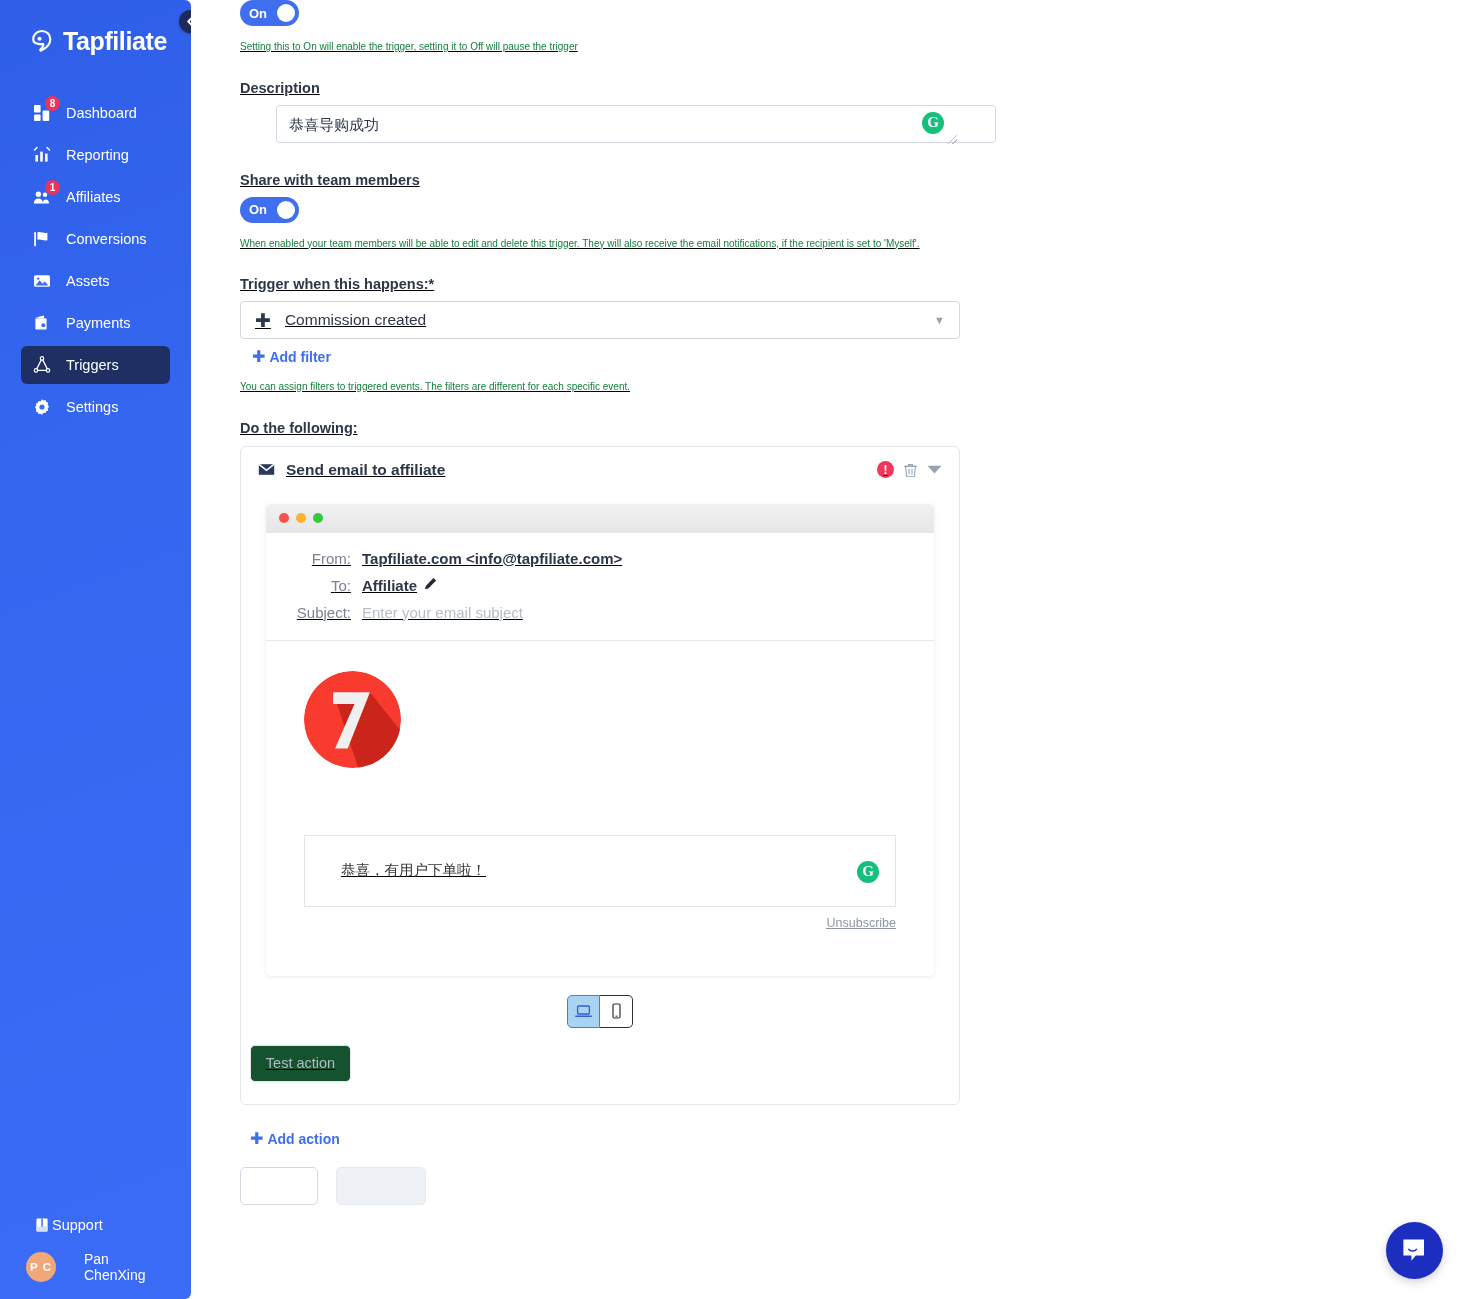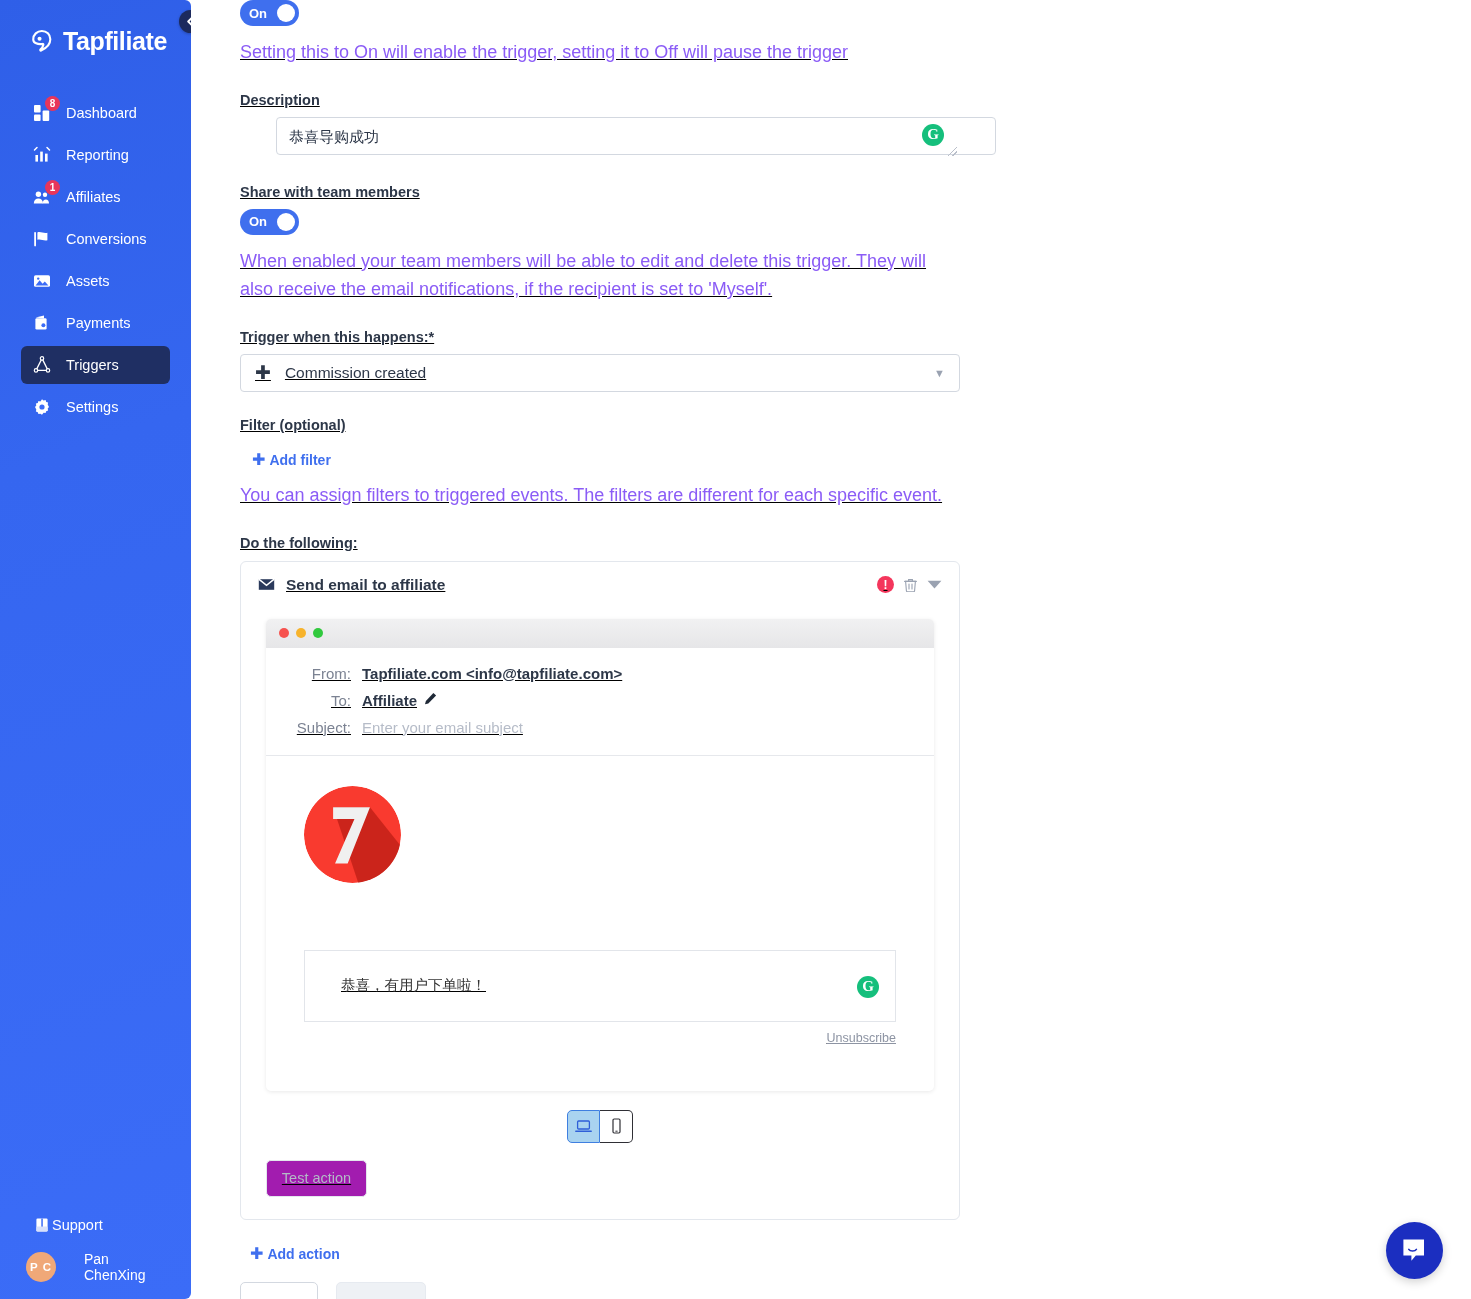--- a/index.html
+++ b/index.html
@@ -90,21 +90,21 @@
   .toggle {
     display: inline-flex; align-items: center;
     width: 59px; height: 26px; border-radius: 13px;
     background: #3f6fee; cursor: pointer; padding: 0 4px;
     justify-content: space-between;
   }
   .toggle .t-label { font-size: 13px; font-weight: 700; color: #fff; padding-left: 5px; }
   .toggle .knob { width: 18px; height: 18px; border-radius: 50%; background: #fff; }
 
   .hint {
-    font-size: 18px; color: #8b5cf6; line-height: 1.55;
+    font-size: 10px; color: #15803d; line-height: 1.55;
     margin: 13px 0 0 0; max-width: 710px;
   }
   .lbl {
     font-size: 14.5px; font-weight: 700; color: #2d3748;
     margin: 25px 0 9px 0;
   }
   .textarea-wrap { position: relative; width: 720px; padding-left: 36px; }
   textarea.desc {
     width: 720px; height: 38px; resize: none;
     border: 1px solid #d3d8e0; border-radius: 4px;
@@ -204,23 +204,23 @@
     display: flex; justify-content: center; margin-top: 19px;
   }
   .dev-btn {
     width: 33px; height: 33px; display: flex; align-items: center; justify-content: center;
     border: 1px solid #2f2f35; background: #fff; cursor: pointer;
   }
   .dev-btn.first { border-radius: 5px 0 0 5px; background: #a9d3f0; border-color: #3f7fe0; color: #2f5fd8; }
   .dev-btn.last { border-radius: 0 5px 5px 0; border-left: none; }
 
   .test-btn {
-    margin: 17px 0 22px 25px;
+    margin: 17px 0 22px 9px;
     width: 101px; height: 37px; border-radius: 5px;
-    background: #a21caf; border: 1px solid #e3e7ed;
+    background: #14532d; border: 1px solid #e3e7ed;
     color: #b3bac6; font-size: 14.5px; cursor: not-allowed;
     display: flex; align-items: center; justify-content: center;
   }
 
   .bottom-btns { display: flex; gap: 18px; margin-top: 19px; }
   .btn-outline {
     width: 78px; height: 38px; border: 1px solid #d3d8e0; border-radius: 5px; background: #fff;
     cursor: pointer;
   }
   .btn-fill {
@@ -397,21 +397,20 @@
 
       
       <div class="lbl">Trigger when this happens:*</div>
       <div class="select-box">
         <span class="select-plus">✚</span>
         <span class="select-val">Commission created</span>
         <span class="select-caret">▼</span>
       </div>
 
       
-      <div class="lbl">Filter (optional)</div>
       <div class="add-link">
         <span class="plus">✚</span>
         <span>Add filter</span>
       </div>
       <p class="hint">You can assign filters to triggered events. The filters are different for each specific event.</p>
 
       
       <div class="lbl">Do the following:</div>
 
       

